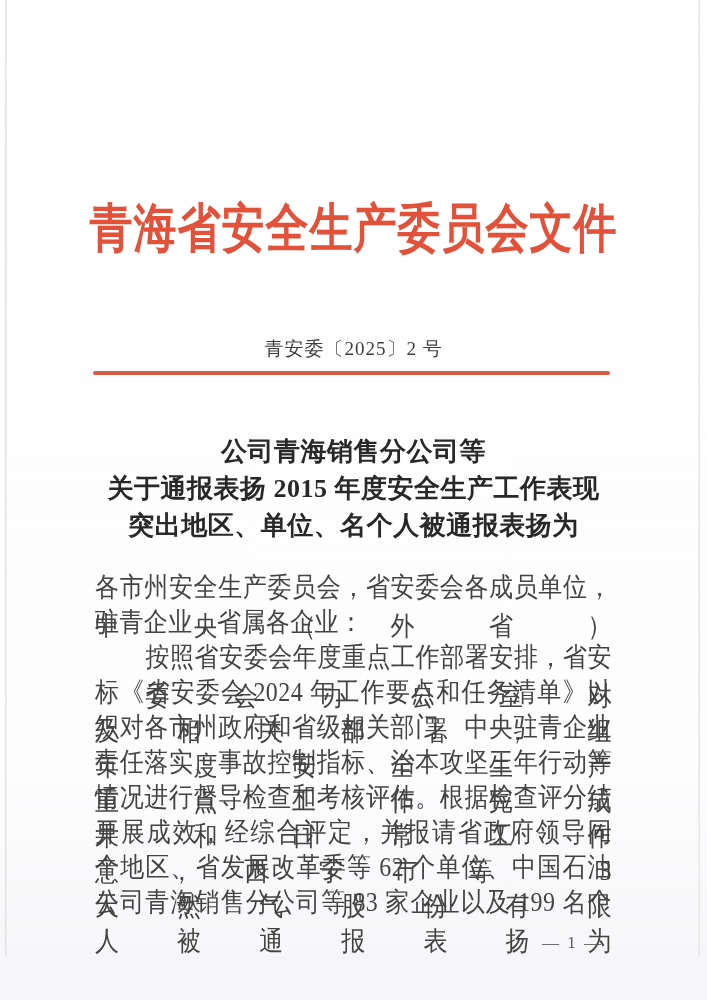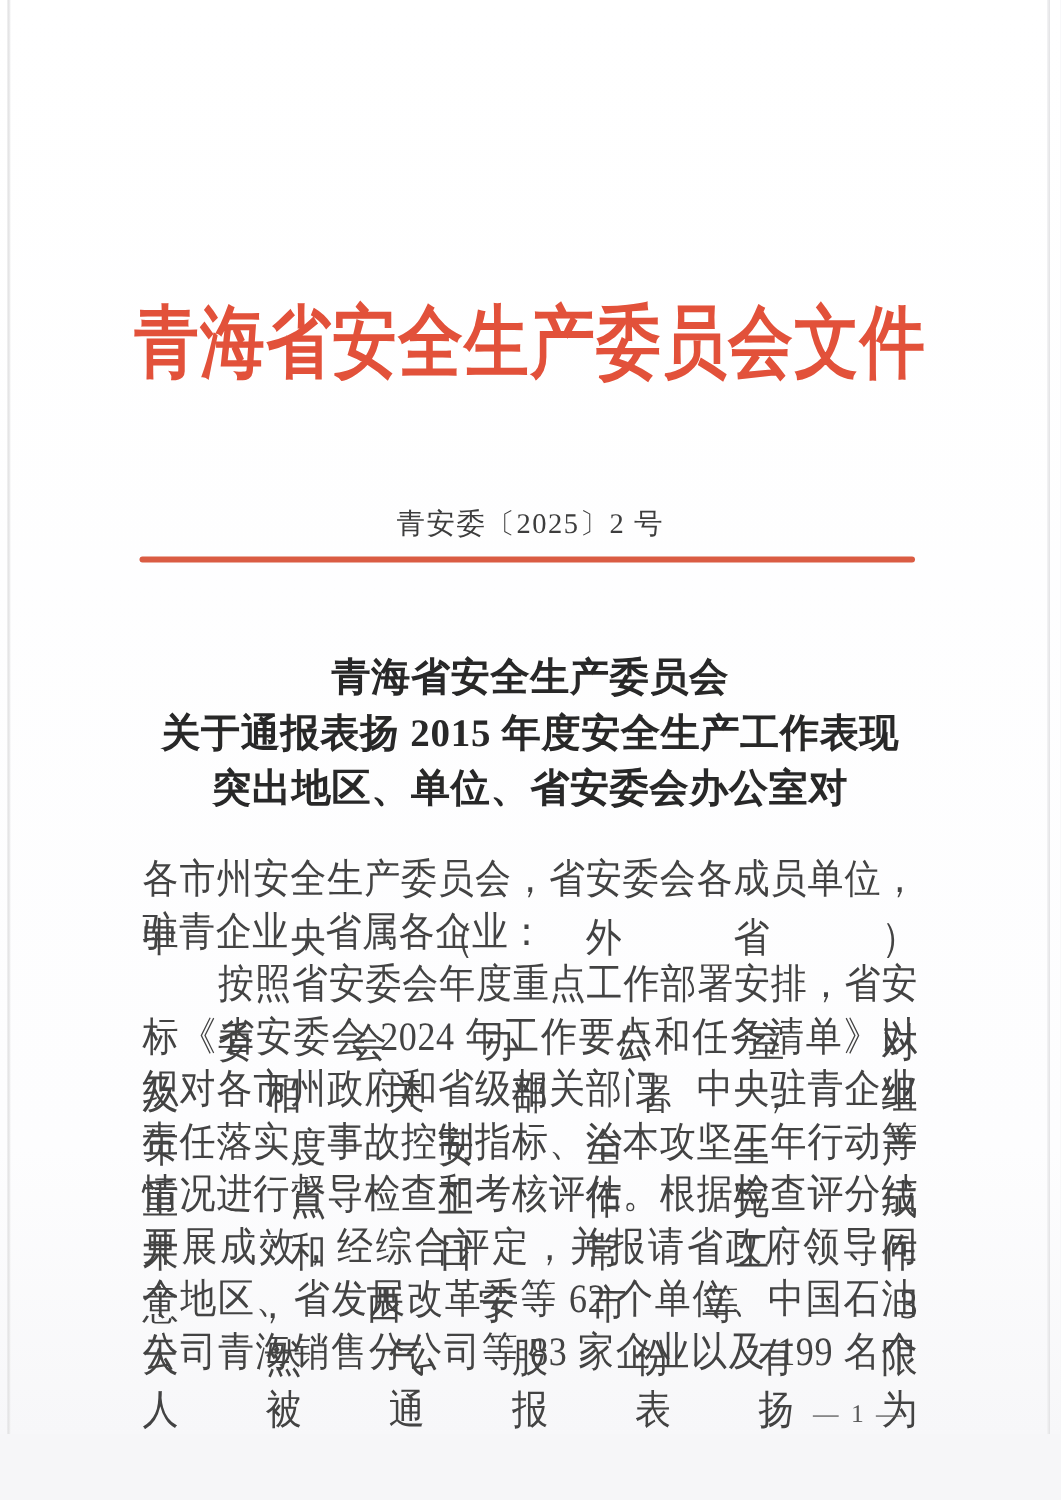--- a/index.html
+++ b/index.html
@@ -96,23 +96,23 @@
   <div class="edge-left"></div>
   <div class="edge-right"></div>
 
   <div class="header-title" style="color: rgb(226, 81, 58);">青海省安全生产委员会文件</div>
 
   <div class="doc-number">青安委〔2025〕2 号</div>
 
   <div class="red-divider" style="background: rgb(218, 92, 67);"></div>
 
   <div class="doc-title">
-      <div class="title-line">青海省安全生产委员会</div>
+      <div class="title-line">公司青海销售分公司等</div>
       <div class="title-line">关于通报表扬 2015 年度安全生产工作表现</div>
-      <div class="title-line">突出地区、单位、省安委会办公室对</div>
+      <div class="title-line">突出地区、单位、名个人被通报表扬为</div>
     </div>
 
   <div class="body-text">
       <div class="body-line">各市州安全生产委员会，省安委会各成员单位，中央（外省）</div>
       <div class="body-line no-justify">驻青企业，省属各企业：</div>
       <div class="body-line indent">按照省安委会年度重点工作部署安排，省安委会办公室对</div>
       <div class="body-line">标《省安委会 2024 年工作要点和任务清单》以及相关部署，组</div>
       <div class="body-line">织对各市州政府和省级相关部门、中央驻青企业年度安全生产</div>
       <div class="body-line">责任落实、事故控制指标、治本攻坚三年行动等重点工作完成</div>
       <div class="body-line">情况进行督导检查和考核评估。根据检查评分结果和日常工作</div>

